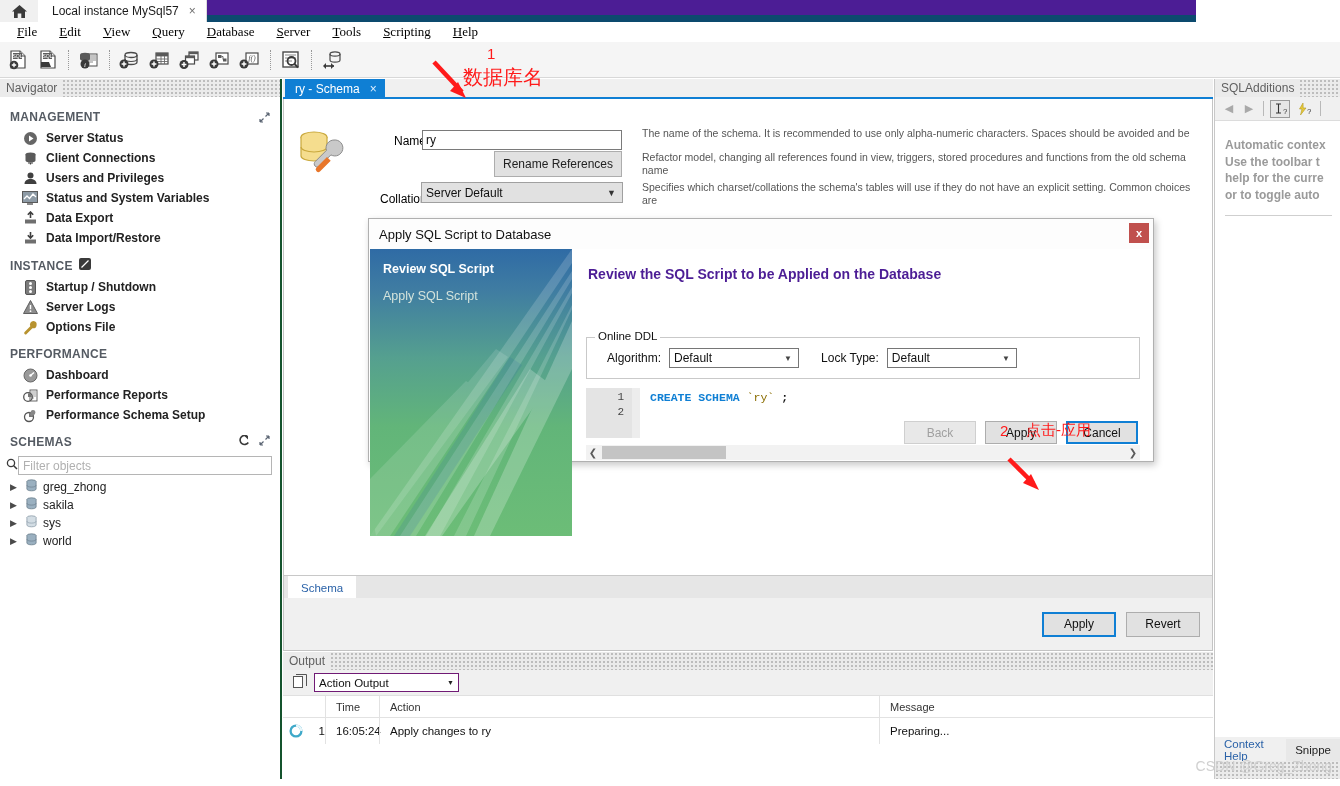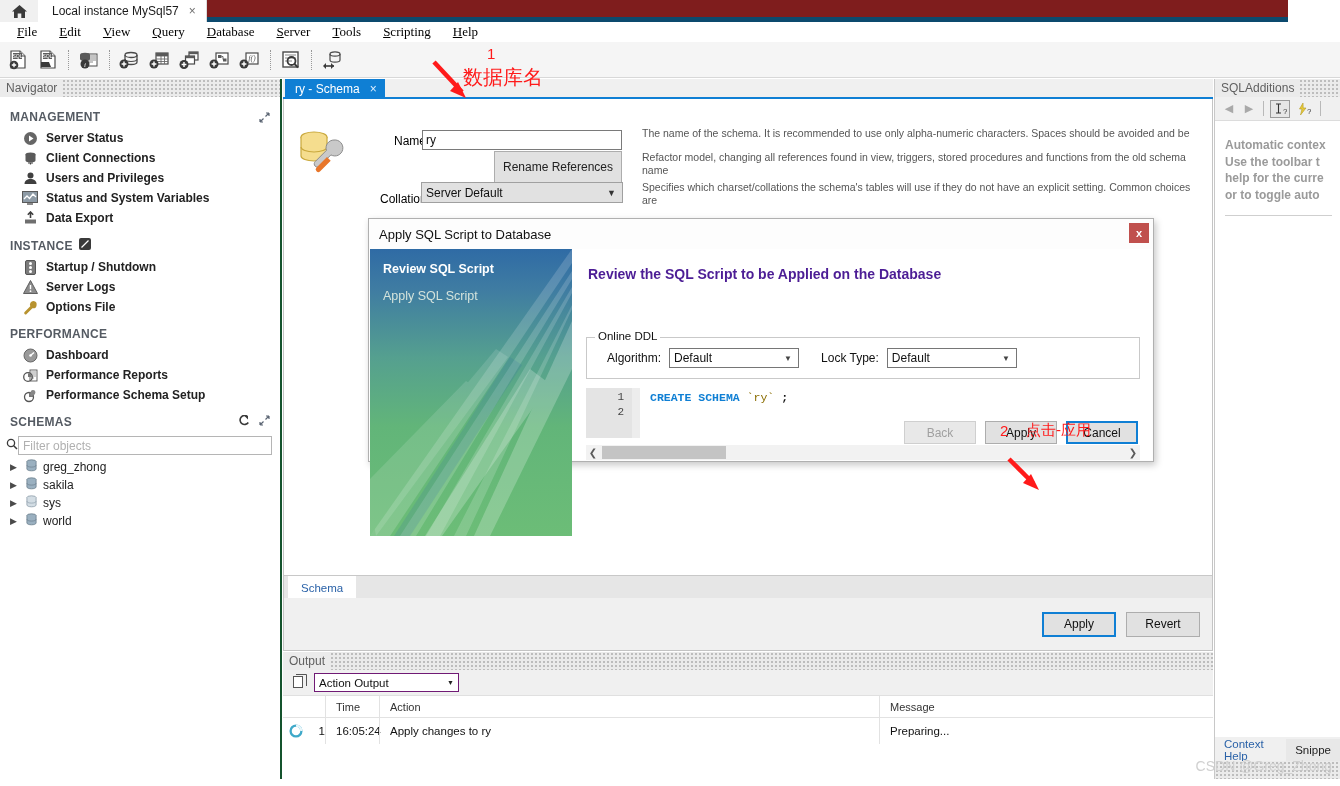--- a/index.html
+++ b/index.html
@@ -7,22 +7,22 @@
     width: 1340px; height: 786px;
     font-family: "Liberation Sans", sans-serif;
     font-size: 12px;
     background: #ffffff;
     overflow: hidden;
   }
   #app { position: relative; width: 1340px; height: 786px; }
 
   
   .titlebar {
-    position: absolute; left: 0; top: 0; width: 1288px; height: 22px;
-    background: #7f1d1d; border-bottom: 5px solid #0c4a6e;
+    position: absolute; left: 0; top: 0; width: 1196px; height: 22px;
+    background: #4c1d95; border-bottom: 7px solid #0c4a6e;
   }
   .home-btn {
     position: absolute; left: 0; top: 0; width: 38px; height: 22px;
     background: #f0f0f0; display: flex; align-items: center; justify-content: center;
   }
   .home-btn svg { display: block; }
   .conn-tab {
     position: absolute; left: 38px; top: 0; height: 22px;
     padding: 0 10px 0 14px; background: #ffffff;
     display: flex; align-items: center; gap: 10px;
@@ -117,21 +117,21 @@
   .schema-icon { position: absolute; left: 10px; top: 28px; }
   .form-row { position: absolute; display: flex; align-items: center; }
   .form-lbl { font-size: 12px; color: #000; }
   .name-input {
     width: 200px; height: 20px; border: 1px solid #7a7a7a; background: #fff;
     font-size: 12px; padding: 0 3px; font-family: "Liberation Sans", sans-serif;
     color: #111;
   }
   .btn-gray {
     background: #e1e1e1; border: 1px solid #adadad; font-size: 12px;
-    height: 32px; color: #222; font-family: "Liberation Sans", sans-serif;
+    height: 26px; color: #222; font-family: "Liberation Sans", sans-serif;
   }
   .sel-box {
     width: 202px; height: 21px; background: #e1e1e1; border: 1px solid #a0a0a0;
     font-size: 12px; display: flex; align-items: center; padding: 0 4px;
     color: #111; position: relative;
   }
   .sel-box .chev { position: absolute; right: 6px; color: #333; font-size: 9px; }
   .hint {
     position: absolute; font-size: 10.5px; color: #555; line-height: 1.2;
   }
@@ -498,20 +498,29 @@
         <span>Status and System Variables</span>
       </div>
       <div class="nav-item">
         <span class="ni">
           <svg width="15" height="15" viewBox="0 0 15 15">
               <path d="M7.5 1v6M4.8 3.8L7.5 1l2.7 2.8" stroke="#3f3f3f" stroke-width="1.6" fill="none"></path>
               <path d="M2 8.5h11v4H2z" fill="#6f6f6f"></path>
             </svg>
         </span>
         <span>Data Export</span>
+      </div>
+      <div class="nav-item">
+        <span class="ni">
+          <svg width="15" height="15" viewBox="0 0 15 15">
+              <path d="M7.5 7V1M4.8 4.2L7.5 7l2.7-2.8" stroke="#3f3f3f" stroke-width="1.6" fill="none"></path>
+              <path d="M2 8.5h11v4H2z" fill="#6f6f6f"></path>
+            </svg>
+        </span>
+        <span>Data Import/Restore</span>
       </div>
 
       <div class="nav-group" style="padding-top:10px;">
         <span>INSTANCE</span>
         <span style="margin-left:6px;">
           <svg width="12" height="12" viewBox="0 0 12 12">
               <rect x="0" y="0" width="12" height="12" rx="2" fill="#3a3a3a"></rect>
               <path d="M2.5 9.5L9.5 2.5" stroke="#fff" stroke-width="1.3"></path>
             </svg>
         </span>

